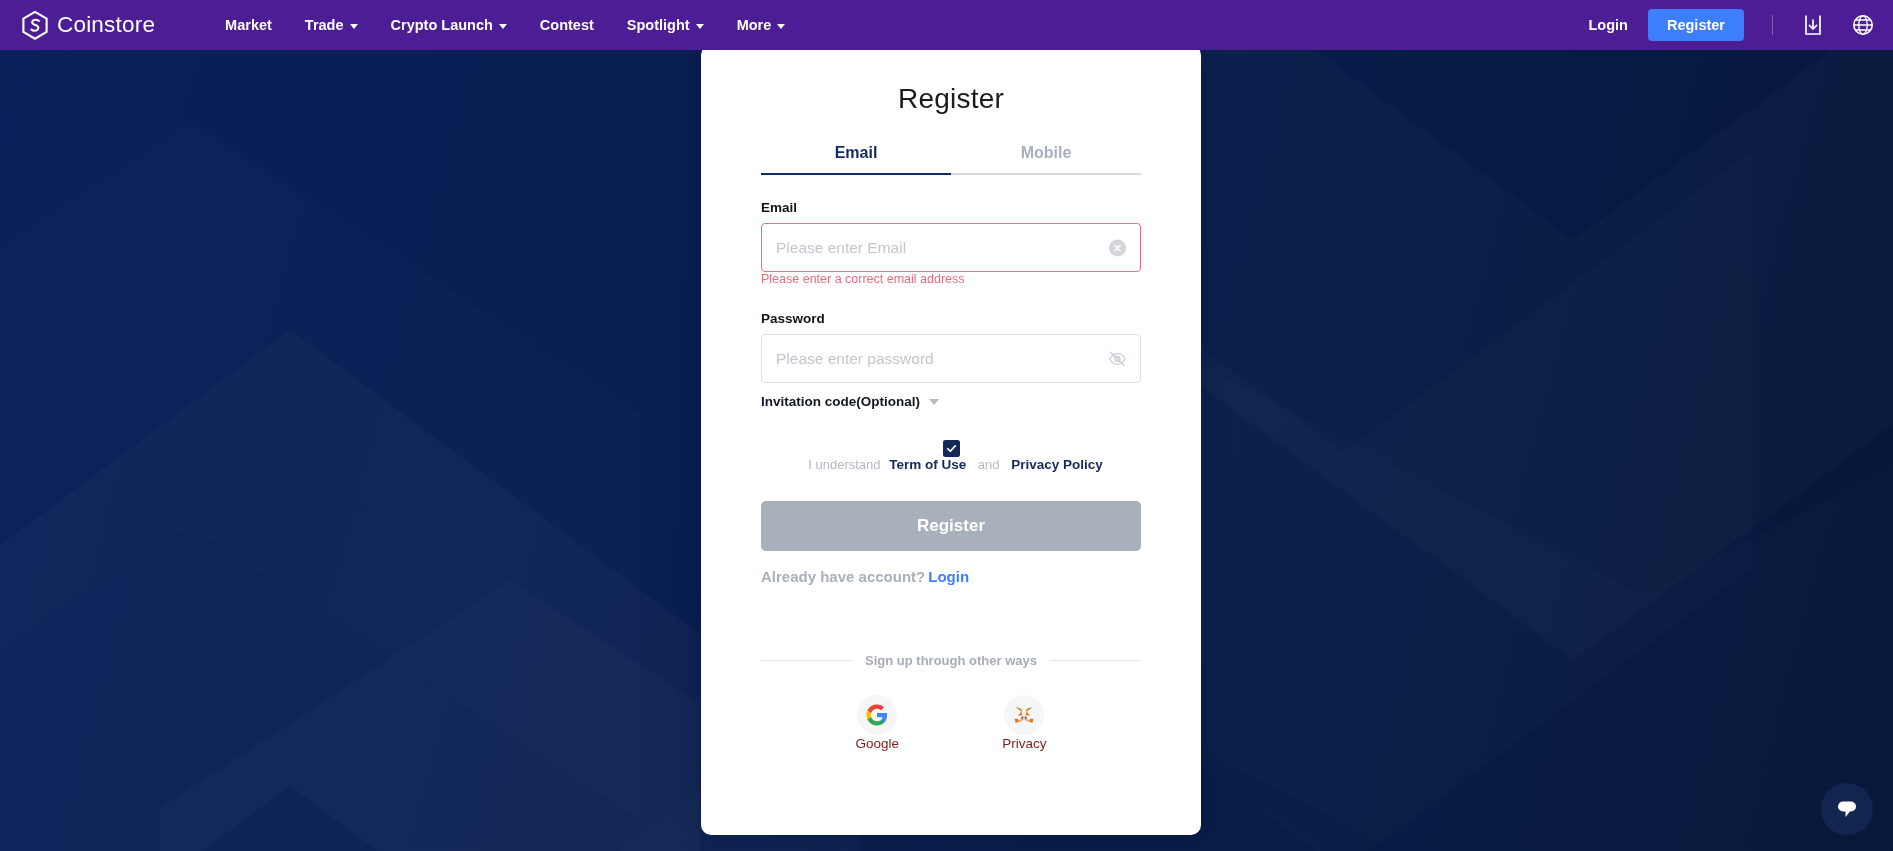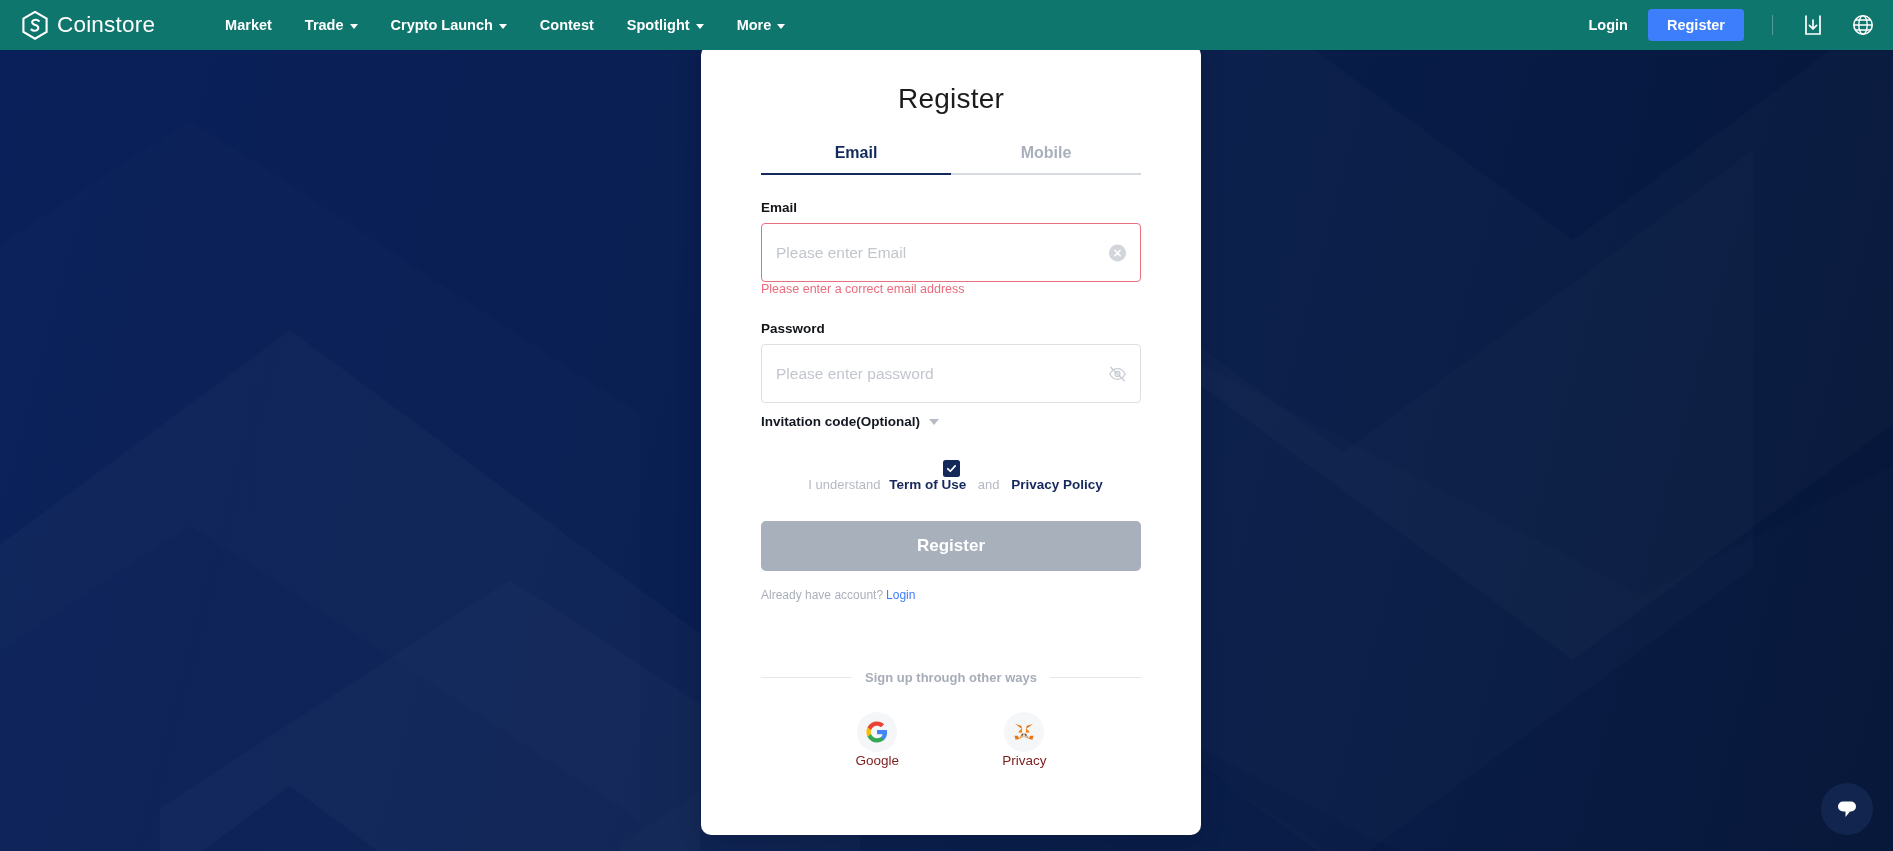--- a/index.html
+++ b/index.html
@@ -68,21 +68,21 @@
     width: 700px; height: 560px;
     clip-path: polygon(50% 0%, 100% 40%, 100% 100%, 50% 60%, 0% 100%, 0% 40%);
     background: rgba(255,255,255,0.010);
   }
 
   
   .header {
     position: relative;
     z-index: 10;
     height: 50px;
-    background: #0f766e;
+    background: #4c1d95;
     display: flex;
     align-items: center;
     padding: 0 18px 0 22px;
   }
   .logo-wrap {
     display: flex;
     align-items: center;
     gap: 9px;
     margin-right: 70px;
     cursor: pointer;
@@ -204,21 +204,21 @@
   
   .field { margin-top: 25px; }
   .field-label {
     font-size: 13.5px;
     font-weight: 700;
     color: #111418;
     margin-bottom: 8px;
   }
   .input-box {
     position: relative;
-    height: 59px;
+    height: 49px;
     border: 1px solid #dcdfe4;
     border-radius: 4px;
     display: flex;
     align-items: center;
     padding: 0 44px 0 14px;
     background: #ffffff;
   }
   .input-box.error { border-color: #e8707f; }
   .input-box input {
     border: none;
@@ -320,22 +320,22 @@
     border: none;
     border-radius: 5px;
     color: #ffffff;
     font-size: 17px;
     font-weight: 700;
     cursor: pointer;
     font-family: "Liberation Sans", sans-serif;
   }
   .already {
     margin-top: 17px;
-    font-size: 12px;
-    font-weight: 400;
+    font-size: 15px;
+    font-weight: 700;
     color: #aab0ba;
   }
   .already-link {
     color: #3d7efc;
     cursor: pointer;
     margin-left: 3px;
   }
 
   
   .other-ways {

